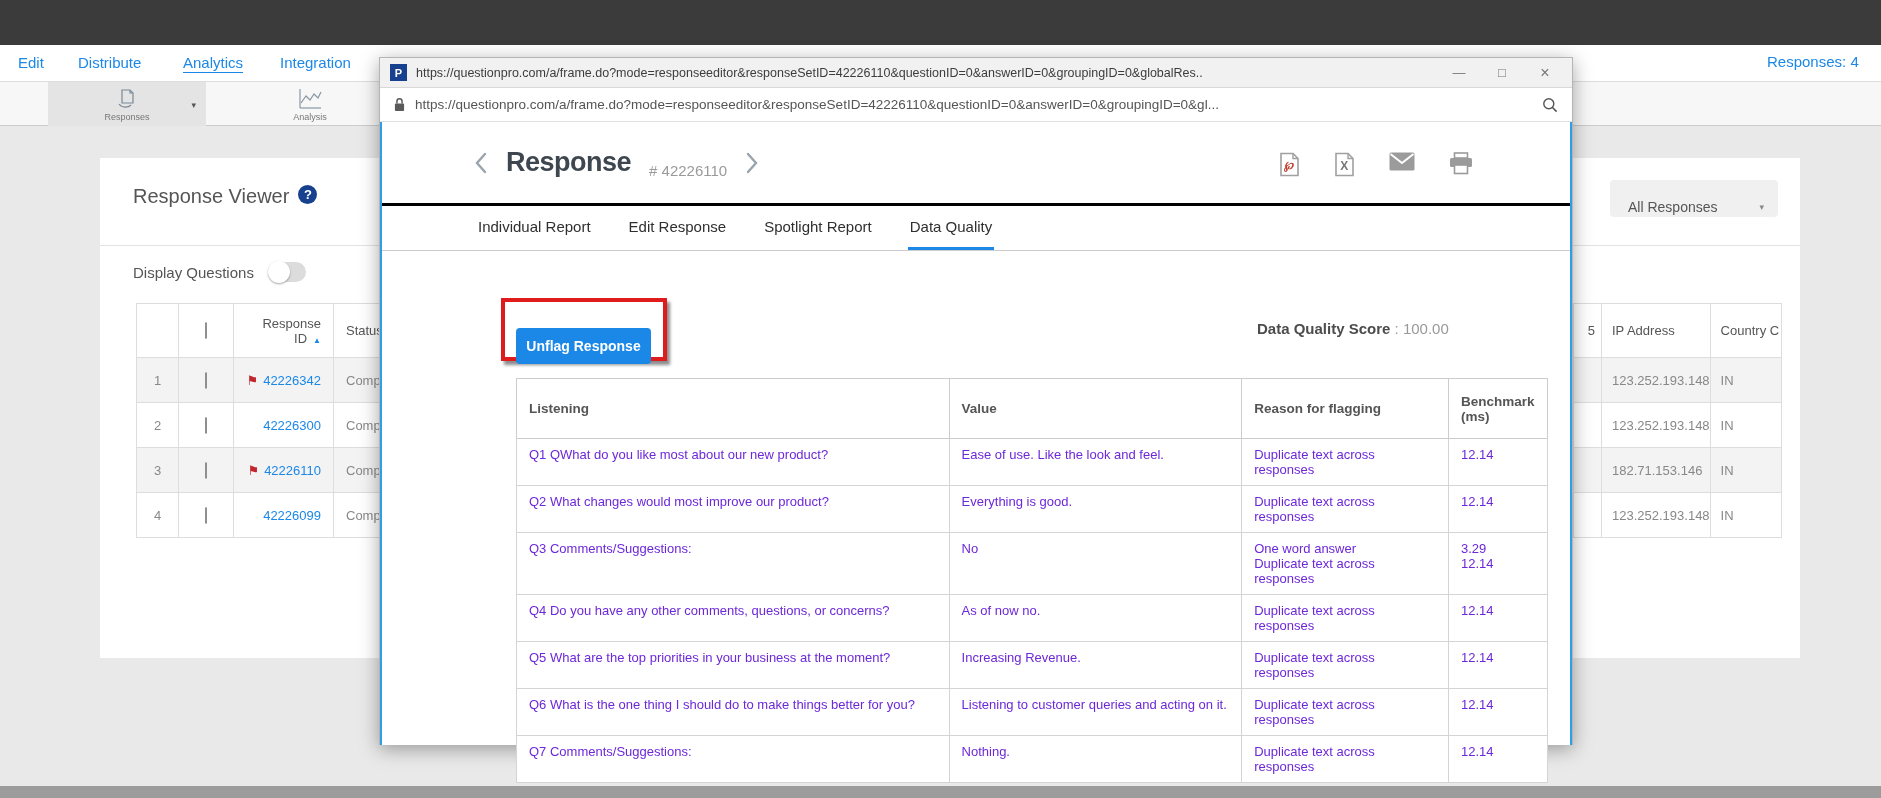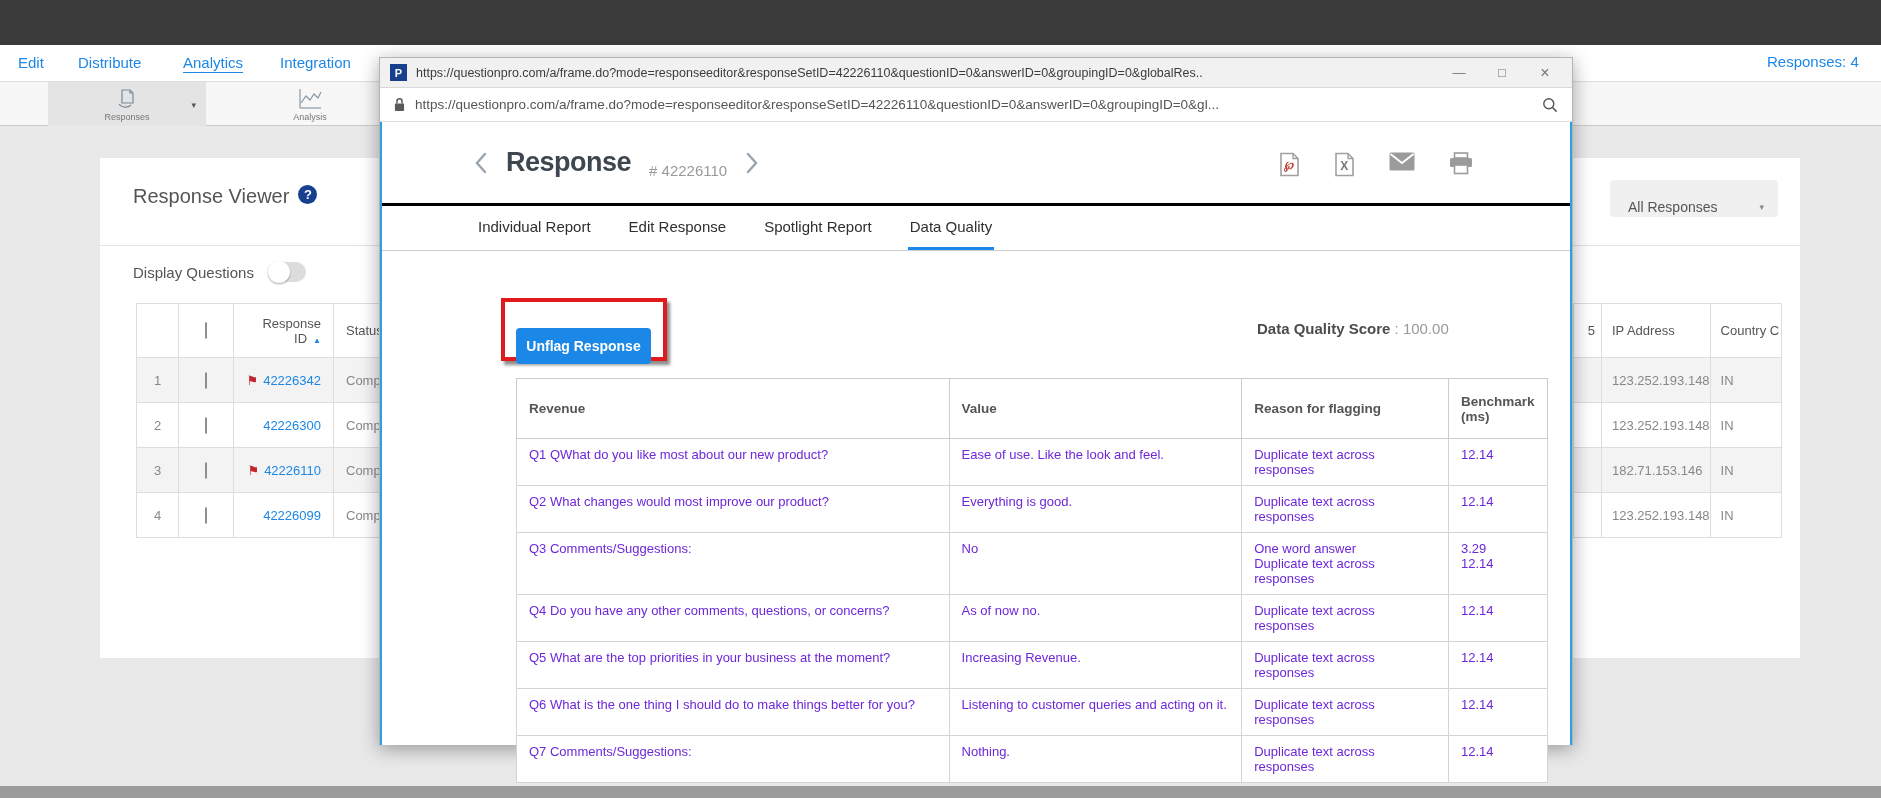--- a/index.html
+++ b/index.html
@@ -343,21 +343,21 @@
         <div class="red-box"></div>
         <button class="unflag-btn">Unflag Response</button>
         <div class="score">
           <b>Data Quality Score</b>
           <span>: 100.00</span>
         </div>
 
         <table class="dq-table">
           <tbody>
               <tr>
-            <th class="cw-q">Revenue</th>
+            <th class="cw-q">Listening</th>
             <th class="cw-v">Value</th>
             <th class="cw-r">Reason for flagging</th>
             <th class="cw-b">Benchmark (ms)</th>
           </tr>
           <tr>
             <td>Q1  QWhat do you like most about our new product?</td>
             <td>Ease of use. Like the look and feel.</td>
             <td>Duplicate text across responses</td>
             <td>12.14</td>
           </tr>

